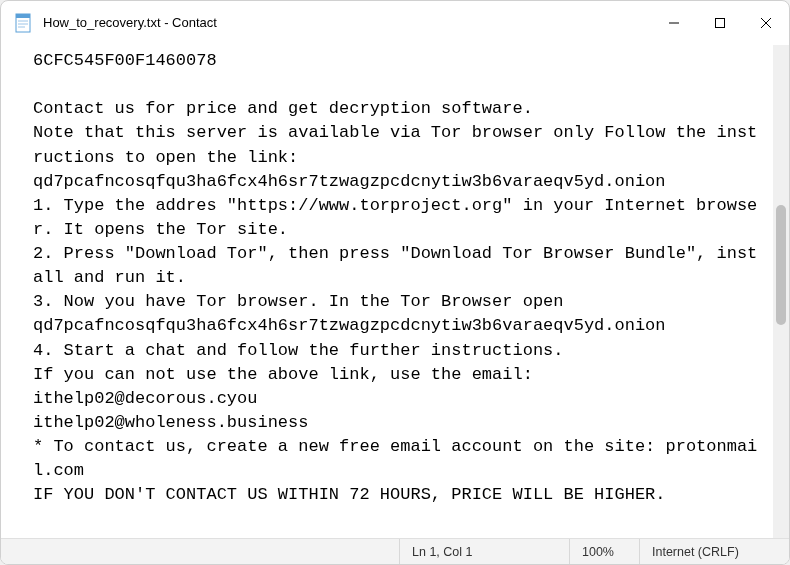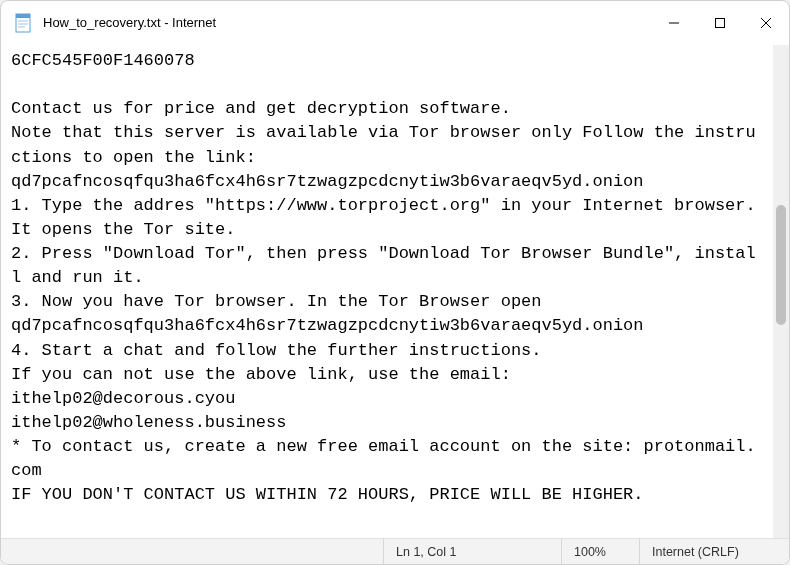--- a/index.html
+++ b/index.html
@@ -62,20 +62,21 @@
     }
     .menu-item {
       padding: 2px 10px;
       cursor: pointer;
     }
     .menu-item .ul { text-decoration: underline; }
     .content-wrap {
       flex: 1;
       display: flex;
       overflow: hidden;
+      padding-left: 22px;
     }
     .content {
       flex: 1;
       padding: 4px 10px;
       font-family: Consolas, "Courier New", monospace;
       font-size: 17px;
       line-height: 1.42;
       white-space: pre-wrap;
       word-break: break-all;
       color: #000;
@@ -96,21 +97,20 @@
       border-radius: 5px;
     }
     .statusbar {
       height: 26px;
       background: #f3f3f3;
       border-top: 1px solid #e0e0e0;
       display: flex;
       align-items: center;
       font-size: 12.5px;
       color: #333;
-      gap: 8px;
     }
     .status-cell {
       padding: 0 12px;
       border-left: 1px solid #d8d8d8;
       height: 100%;
       display: flex;
       align-items: center;
     }
     .status-spacer { flex: 1; }
   </style>
@@ -121,21 +121,21 @@
   <div class="titlebar">
     <div class="titlebar-icon">
       <svg width="16" height="20" viewBox="0 0 16 20">
         <rect x="1" y="1" width="14" height="18" fill="#fff" stroke="#5aa0d8" stroke-width="1"></rect>
         <rect x="1" y="1" width="14" height="4" fill="#5aa0d8"></rect>
         <line x1="3" y1="8" x2="13" y2="8" stroke="#9cc5e8" stroke-width="1"></line>
         <line x1="3" y1="11" x2="13" y2="11" stroke="#9cc5e8" stroke-width="1"></line>
         <line x1="3" y1="14" x2="10" y2="14" stroke="#9cc5e8" stroke-width="1"></line>
       </svg>
     </div>
-    <div class="title-text">How_to_recovery.txt - Internet</div>
+    <div class="title-text">How_to_recovery.txt - Contact</div>
     <div class="window-controls">
       <div class="win-btn">
         <svg width="10" height="10">
             <line x1="0" y1="5" x2="10" y2="5" stroke="#000" stroke-width="1"></line>
           </svg>
       </div>
       <div class="win-btn">
         <svg width="10" height="10">
             <rect x="0.5" y="0.5" width="9" height="9" fill="none" stroke="#000" stroke-width="1"></rect>
           </svg>

